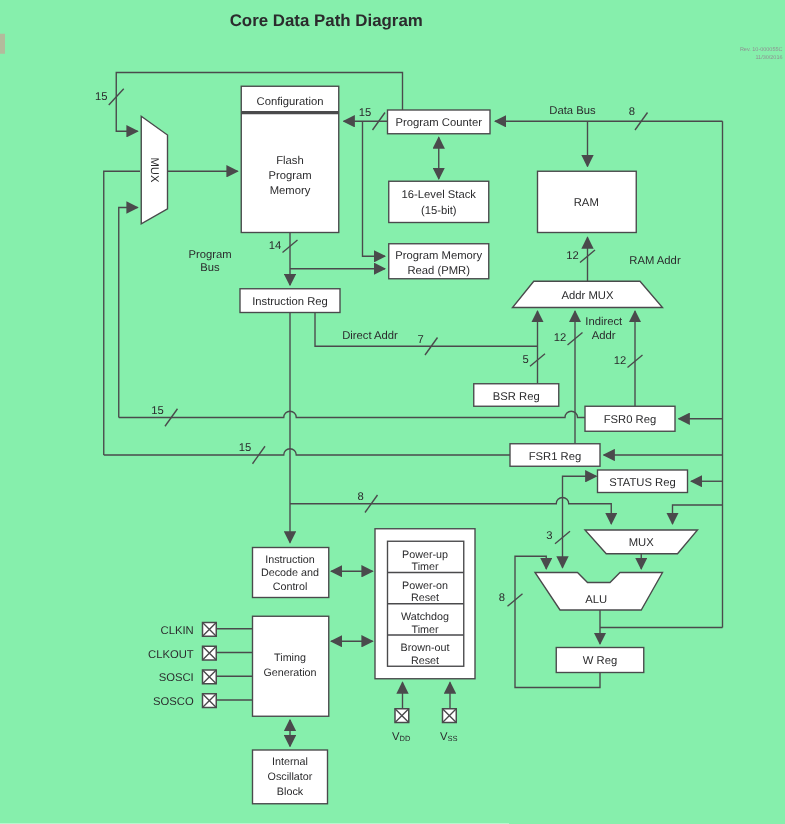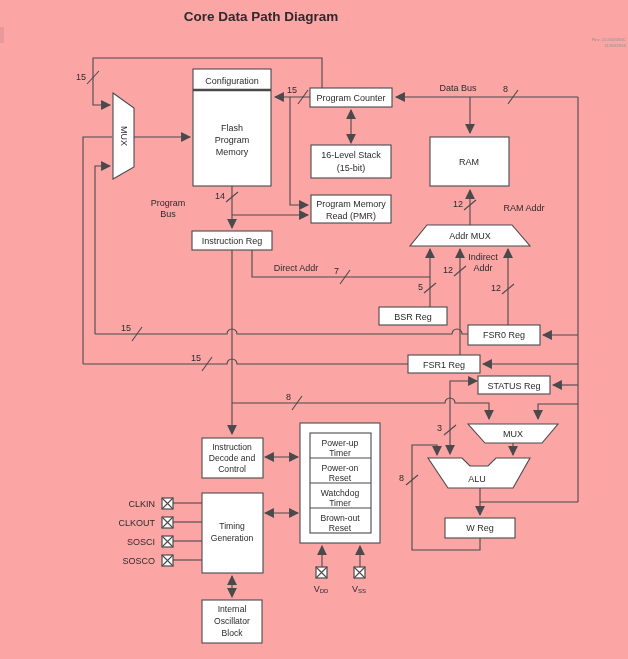--- a/index.html
+++ b/index.html
@@ -1,16 +1,16 @@
 <!DOCTYPE html>
 <html><head>
 <meta charset="utf-8">
 <style>
   html,body{margin:0;padding:0;background:#ffffff;}
-  .stage{position:relative;width:628px;height:659px;background:#fca5a5;font-family:"Liberation Sans",sans-serif;}
+  .stage{position:relative;width:628px;height:659px;background:#86efac;font-family:"Liberation Sans",sans-serif;}
   svg{position:absolute;left:0;top:0;}
   svg text{fill:#2b2b2d;font-family:"Liberation Sans",sans-serif;}
   .wire{stroke:#4a4a4c;stroke-width:1.1;fill:none;}
   .thick{stroke:#4a4a4c;stroke-width:2.6;fill:none;}
   .box{fill:#ffffff;stroke:#4a4a4c;stroke-width:1.1;}
   .slash{stroke:#4a4a4c;stroke-width:1.1;fill:none;}
   .pin{fill:#ffffff;stroke:#4a4a4c;stroke-width:1.2;}
   .t9{font-size:9px;}
   .t88{font-size:8.6px;}
   .tnum{font-size:9px;}

